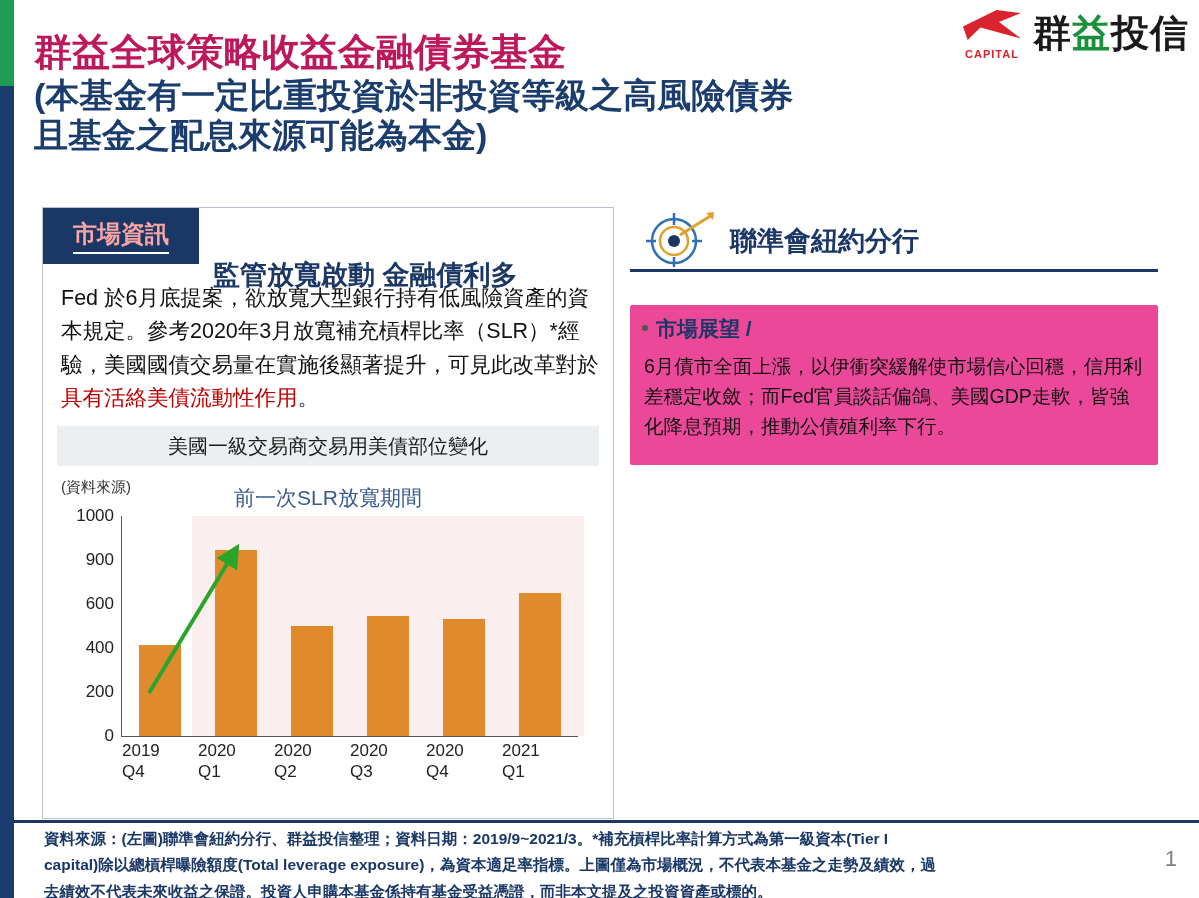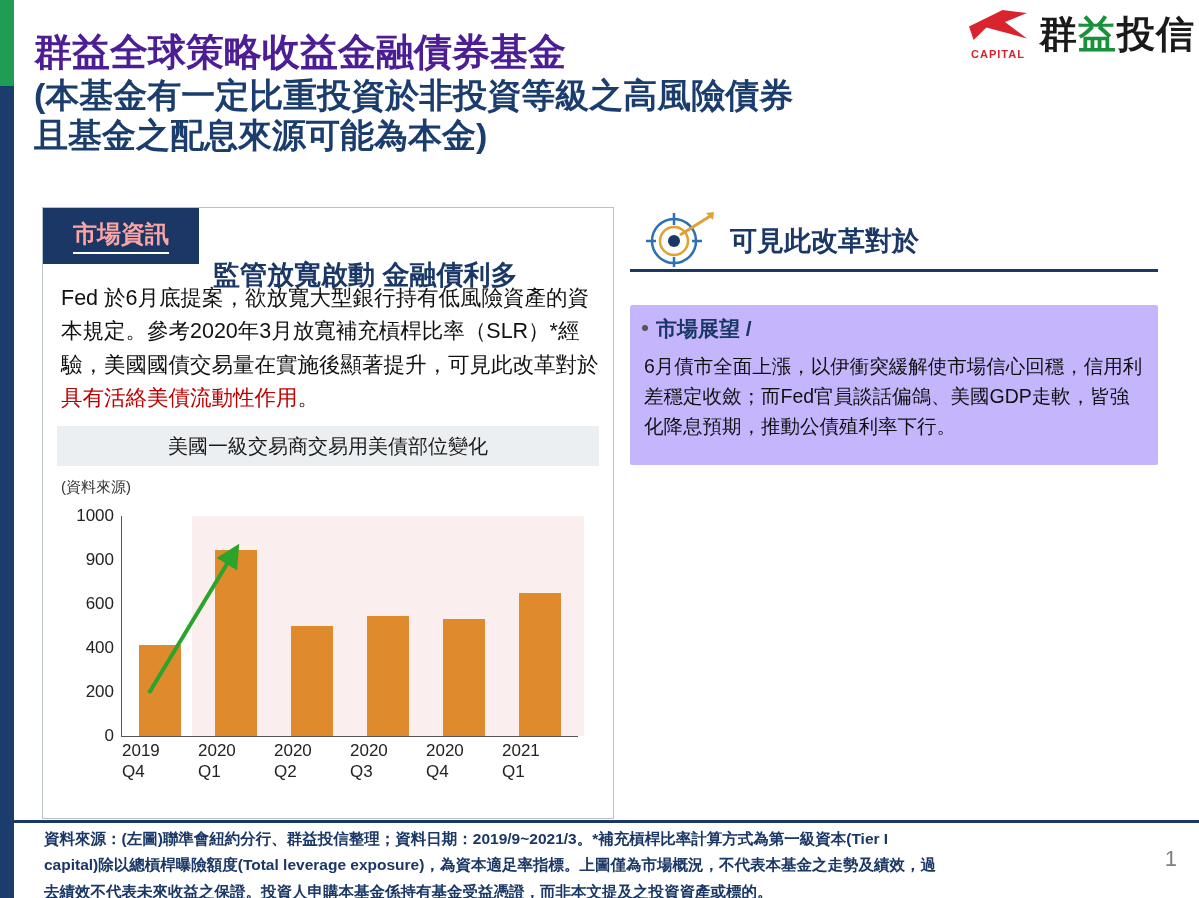--- a/index.html
+++ b/index.html
@@ -8,32 +8,32 @@
     background:#ffffff;
     font-family:"Liberation Sans", sans-serif;
     position:relative;
     overflow:hidden;
   }
   
   .spine-green{position:absolute;left:0;top:0;width:14px;height:86px;background:#1f9d55;}
   .spine-blue{position:absolute;left:0;top:86px;width:14px;height:812px;background:#1a3d6e;}
 
   
-  .logo{position:absolute;right:4px;top:8px;display:flex;align-items:flex-end;}
+  .logo{position:absolute;right:10px;top:8px;display:flex;align-items:flex-start;}
   .logo .mark{width:70px;height:52px;position:relative;margin-right:6px;}
   .logo .mark .swoosh{position:absolute;left:6px;top:2px;width:58px;height:30px;
      background:#d9232e;
      clip-path:polygon(0% 55%, 58% 0%, 100% 10%, 62% 40%, 100% 95%, 30% 58%, 8% 100%);}
   .logo .mark .cap{position:absolute;left:4px;bottom:0;width:62px;text-align:center;font-size:11px;color:#d9232e;font-weight:bold;letter-spacing:1px;}
   .logo .name{font-size:38px;font-weight:bold;color:#1a1a1a;letter-spacing:1px;}
   .logo .name .hl{color:#1a8f3c;}
 
   
   .title{position:absolute;left:34px;top:30px;width:1070px;color:#1a3d6e;font-weight:bold;line-height:1.18;}
-  .title .l1{font-size:38px;color:#4c1d95;}
+  .title .l1{font-size:38px;color:#be185d;}
   .title .l2{font-size:34px;color:#1a3d6e;}
 
   
   .left-panel{position:absolute;left:42px;top:207px;width:570px;height:610px;border:1px solid #b9c2cc;background:#fff;}
   .mi-badge{position:absolute;left:0;top:0;width:156px;height:56px;background:#1a3766;display:flex;align-items:center;justify-content:center;}
   .mi-badge span{color:#fca5a5;font-size:24px;font-weight:bold;border-bottom:2px solid #fff;padding-bottom:2px;}
   .mi-head{position:absolute;left:170px;top:12px;font-size:27px;font-weight:bold;color:#1a3766;margin-top:37px;}
   .mi-body{position:absolute;left:18px;top:74px;width:538px;font-size:21.5px;line-height:1.55;color:#111;}
   .mi-body .red{color:#c00000;}
 
@@ -49,21 +49,21 @@
   .ytick{position:absolute;right:100%;transform:translateY(-50%);padding-right:8px;font-size:17px;color:#222;white-space:nowrap;}
   .xlab{position:absolute;top:224px;font-size:17px;color:#222;line-height:1.25;}
   .arrow{position:absolute;left:64px;top:38px;width:456px;height:220px;pointer-events:none;}
 
   
   .right-panel{position:absolute;left:630px;top:207px;width:528px;height:610px;}
   .rp-head{position:absolute;left:100px;top:16px;font-size:27px;font-weight:bold;color:#1a3766;}
   .rp-rule{position:absolute;left:0;top:62px;width:528px;height:3px;background:#1a3766;}
   .target-icon{position:absolute;left:10px;top:4px;width:78px;height:58px;}
 
-  .card{position:absolute;left:0;width:528px;background:#c4b5fd;border-radius:2px;}
+  .card{position:absolute;left:0;width:528px;background:#ec4899;border-radius:2px;}
   .card .h{position:absolute;left:26px;top:10px;font-size:21px;font-weight:bold;color:#1a3766;}
   .card .bullet{position:absolute;left:12px;top:20px;width:6px;height:6px;border-radius:50%;background:#555;}
   .card .t{position:absolute;left:14px;top:46px;width:500px;font-size:19.5px;line-height:1.55;color:#111;}
 
   
   .footer-rule{position:absolute;left:14px;top:820px;width:1185px;height:3px;background:#1a3766;}
   .footer{position:absolute;left:44px;top:826px;width:1090px;font-size:15.5px;line-height:1.7;color:#1a3766;font-weight:bold;}
   .pageno{position:absolute;right:22px;bottom:26px;font-size:22px;color:#808080;}
 </style>
 </head>
@@ -92,20 +92,21 @@
   </div>
   <div class="mi-head">監管放寬啟動 金融債利多</div>
   <div class="mi-body">
     <span>Fed 於6月底提案，欲放寬大型銀行持有低風險資產的資本規定。參考2020年3月放寬補充槓桿比率（SLR）*經驗，美國國債交易量在實施後顯著提升，可見此改革對於</span><span class="red">具有活絡美債流動性作用</span><span>。</span>
   </div>
 
   <div class="chart-cap">美國一級交易商交易用美債部位變化</div>
 
   <div class="chart-wrap">
     <div class="unit">(資料來源)</div>
+    <div class="chart-title">前一次SLR放寬期間</div>
     <div class="plot" id="plot">
         <div class="band" style="left: 69.92px; width: 392.16px; background: rgb(251, 238, 238);"></div>
         <div class="ytick" style="top: 220px;">0</div>
         <div class="ytick" style="top: 176px;">200</div>
         <div class="ytick" style="top: 132px;">400</div>
         <div class="ytick" style="top: 88px;">600</div>
         <div class="ytick" style="top: 44px;">900</div>
         <div class="ytick" style="top: 0px;">1000</div>
         <div class="bar" style="left: 17.1px; width: 41.8px; height: 91.3px; background: rgb(224, 138, 46);"></div>
         <div class="xlab" style="left: 0px; width: 76px;">
@@ -154,21 +155,21 @@
     <circle cx="34" cy="30" r="22" fill="none" stroke="#2f6fb5" stroke-width="2.5"></circle>
     <circle cx="34" cy="30" r="14" fill="none" stroke="#e0a22e" stroke-width="2.5"></circle>
     <circle cx="34" cy="30" r="6" fill="#1a3766"></circle>
     <line x1="34" y1="2" x2="34" y2="14" stroke="#2f6fb5" stroke-width="2.5"></line>
     <line x1="34" y1="46" x2="34" y2="56" stroke="#2f6fb5" stroke-width="2.5"></line>
     <line x1="6" y1="30" x2="16" y2="30" stroke="#2f6fb5" stroke-width="2.5"></line>
     <line x1="52" y1="30" x2="62" y2="30" stroke="#2f6fb5" stroke-width="2.5"></line>
     <line x1="40" y1="24" x2="72" y2="4" stroke="#e0a22e" stroke-width="3"></line>
     <path d="M66,2 L74,1 L73,9 z" fill="#e0a22e"></path>
   </svg>
-  <div class="rp-head">可見此改革對於</div>
+  <div class="rp-head">聯準會紐約分行</div>
   <div class="rp-rule"></div>
 
   <div class="card" style="top:98px;height:160px;">
     <div class="bullet"></div>
     <div class="h">市場展望 /</div>
     <div class="t">6月債市全面上漲，以伊衝突緩解使市場信心回穩，信用利差穩定收斂；而Fed官員談話偏鴿、美國GDP走軟，皆強化降息預期，推動公債殖利率下行。</div>
   </div>
 
 
 </div>

